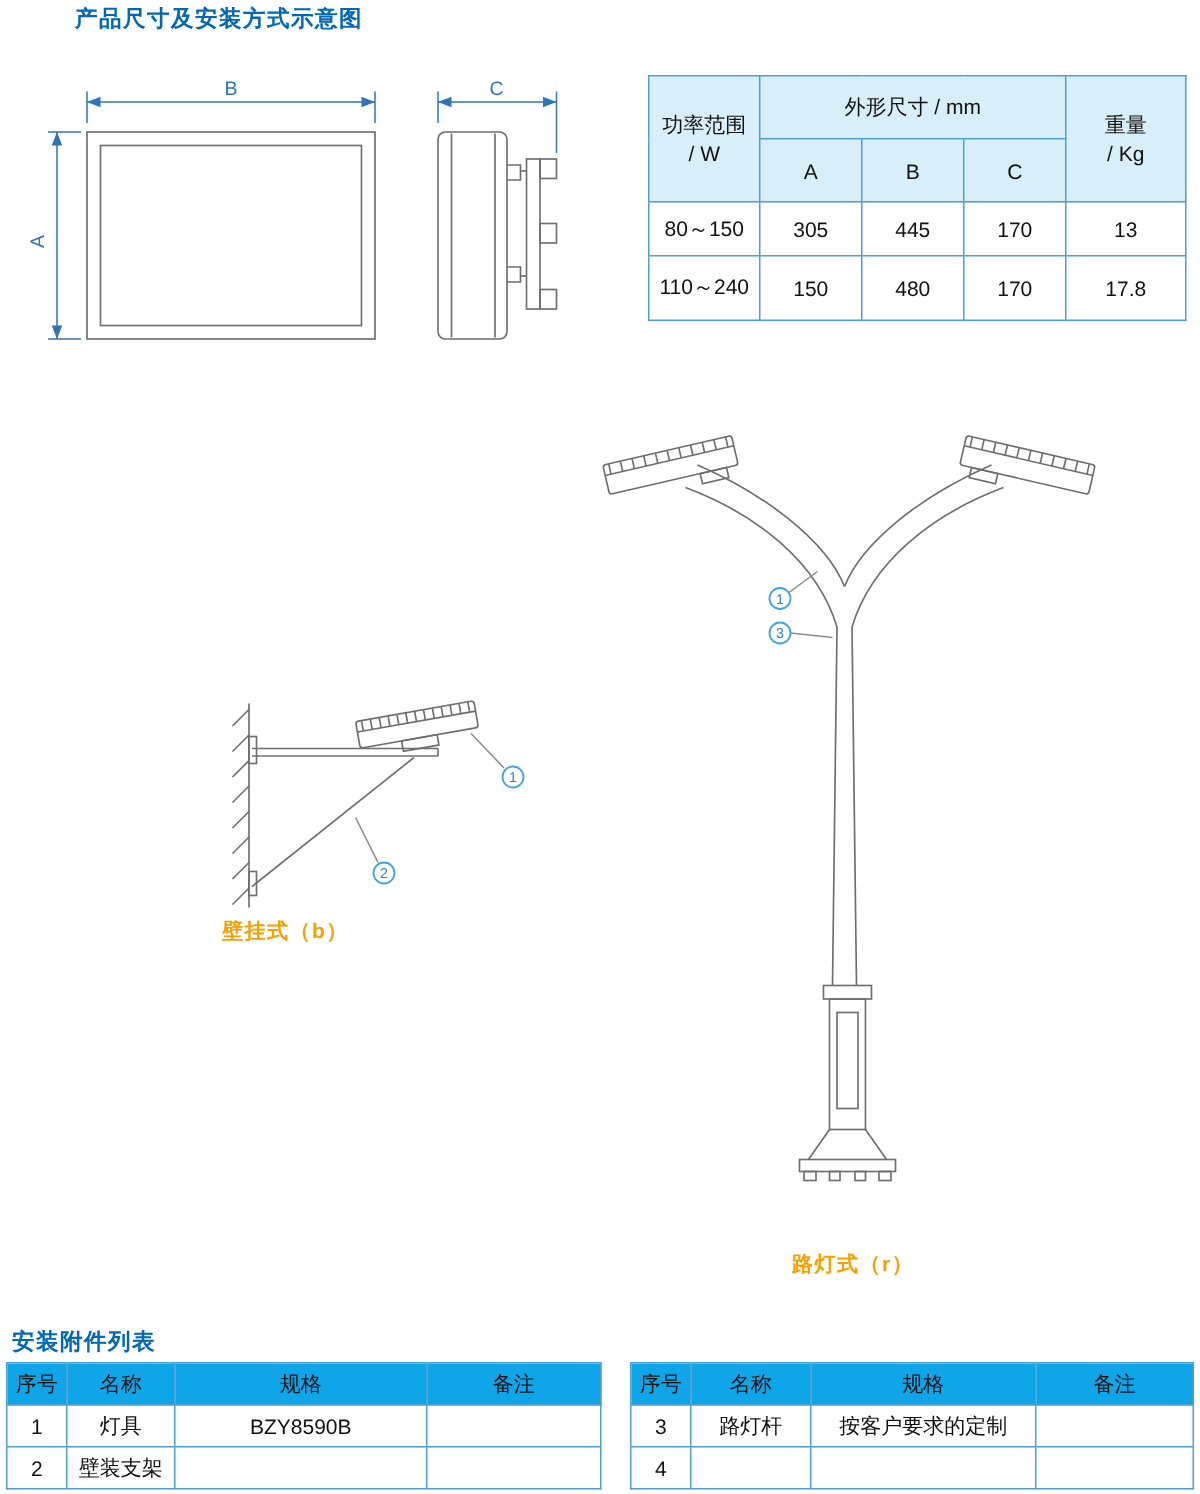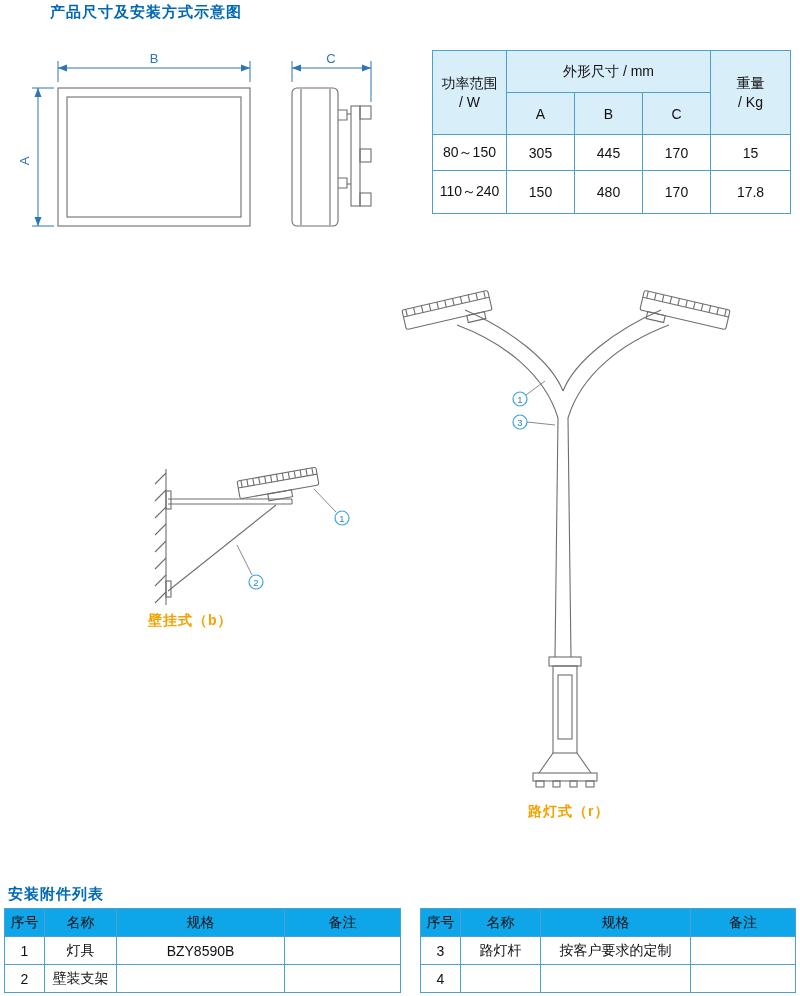--- a/index.html
+++ b/index.html
@@ -8,21 +8,21 @@
   .page { position:relative; width:800px; height:996px; background:#fff; overflow:hidden; }
 
   .sec-title { position:absolute; font-size:15px; font-weight:bold; color:#0068B7; letter-spacing:1px; }
   .sec-title.t1 { left:8px; top:3px;margin-left:42px; }
   .sec-title.t2 { left:8px; top:885px; }
 
   svg.abs { position:absolute; }
 
   .draw-label { position:absolute; font-size:14px; font-weight:bold; color:#F5A200; letter-spacing:1px; }
   .draw-label.wall { left:148px; top:612px; }
-  .draw-label.pole { left:528px; top:803px;text-align:center; }
+  .draw-label.pole { left:528px; top:834px;text-align:center; }
 
   table.spec-table { position:absolute; left:432px; top:50px; width:358px;
     border-collapse:collapse; table-layout:fixed; font-size:14px; color:#111;
     text-align:center;padding-left:24px; }
   table.spec-table th, table.spec-table td { border:1px solid #4D9FD0; font-weight:normal; vertical-align:middle; }
   table.spec-table .hd { background:#D8EEF9; }
   table.spec-table .two-line div { line-height:1.35; }
 
   table.acc-table { position:absolute; top:908px; border-collapse:collapse; table-layout:fixed;
     font-size:14px; color:#111; text-align:center; }
@@ -110,21 +110,21 @@
       <tr style="height:42px">
         <th class="hd">A</th>
         <th class="hd">B</th>
         <th class="hd">C</th>
       </tr>
       <tr style="height:36px">
         <td>80～150</td>
         <td>305</td>
         <td>445</td>
         <td>170</td>
-        <td>15</td>
+        <td>13</td>
       </tr>
       <tr style="height:43px">
         <td>110～240</td>
         <td>150</td>
         <td>480</td>
         <td>170</td>
         <td>17.8</td>
       </tr>
     </tbody>
   </table>

